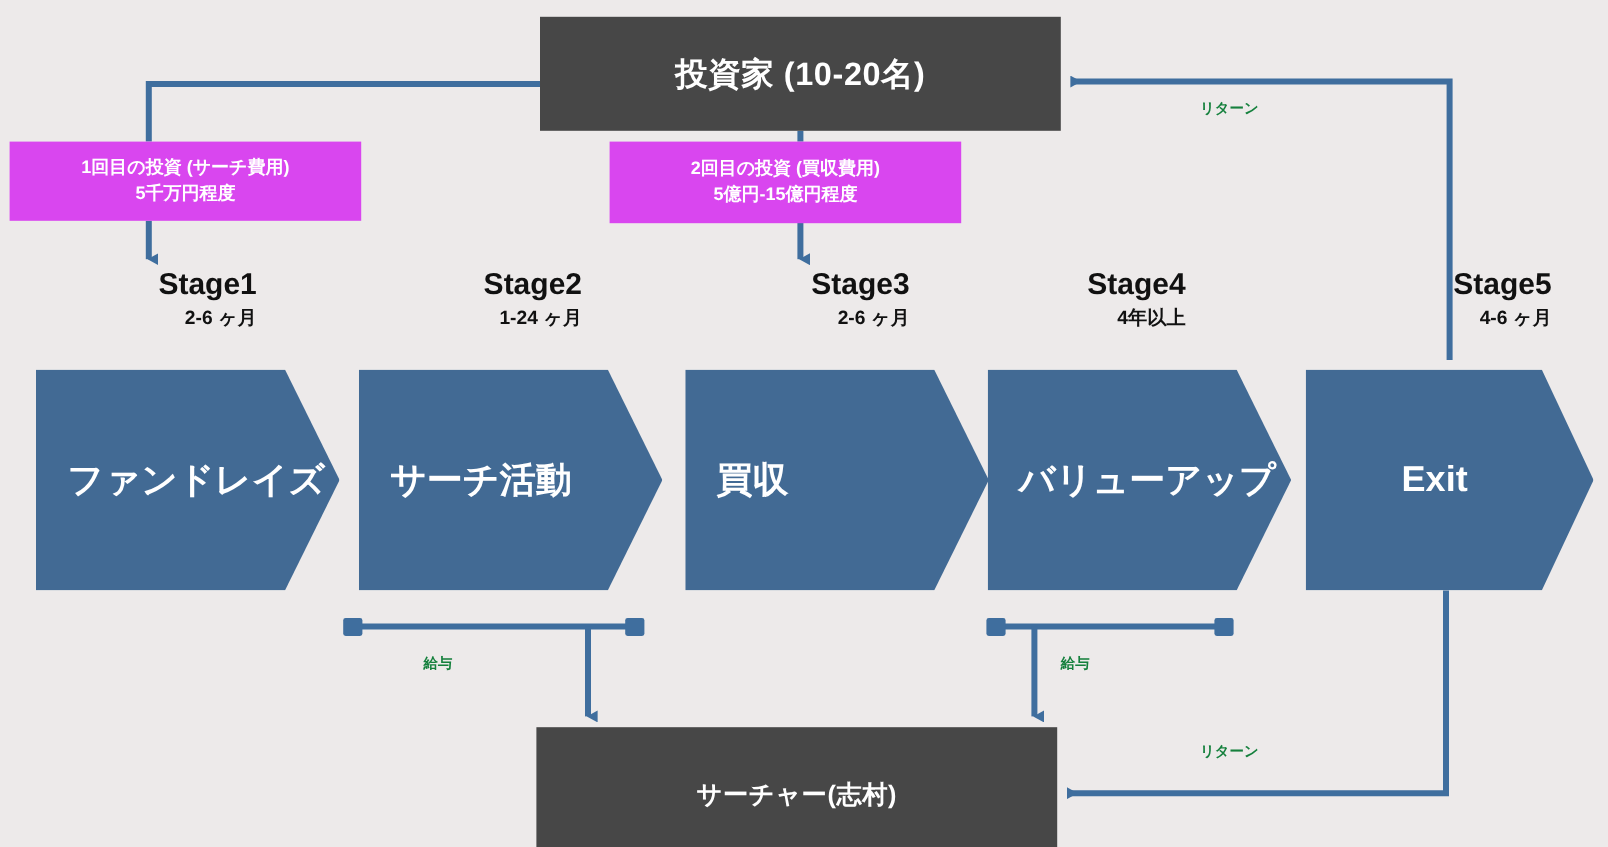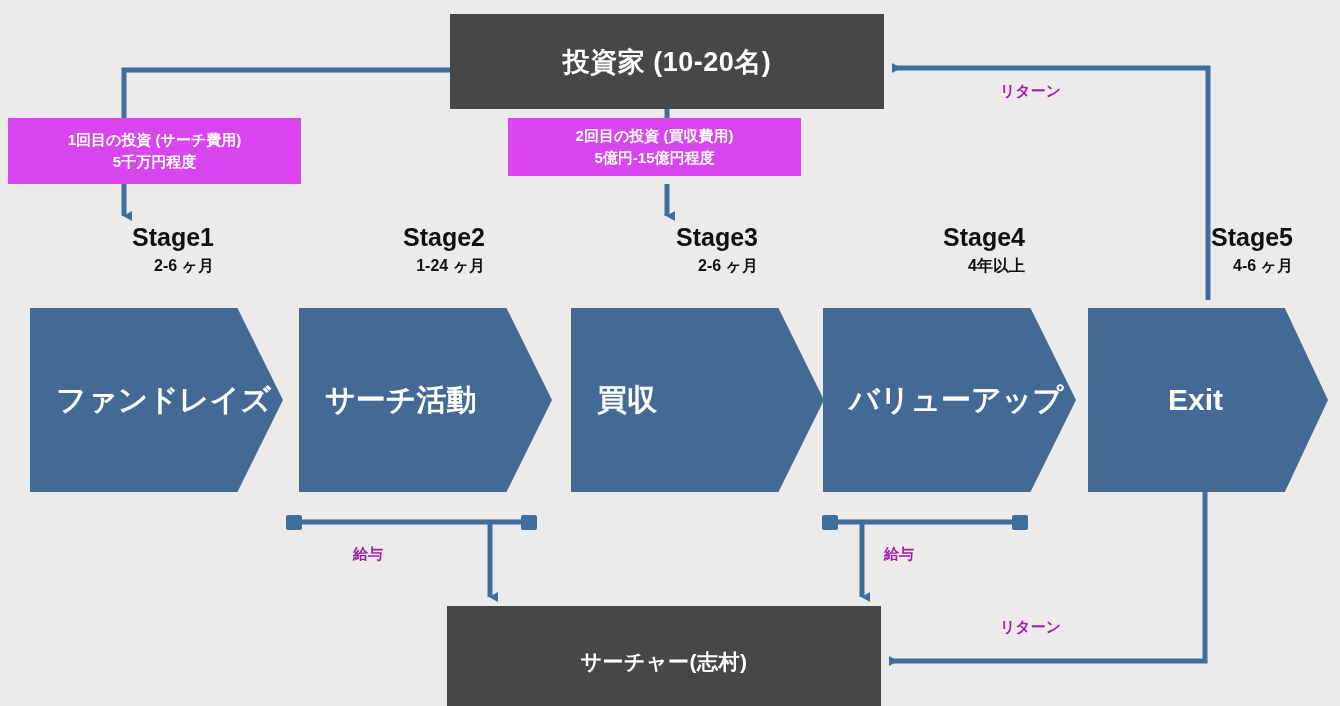--- a/index.html
+++ b/index.html
@@ -20,35 +20,35 @@
   }
   #investor-box{left:450px;top:14px;width:434px;height:95px;font-size:27px;}
   #searcher-box{left:447px;top:606px;width:434px;height:112px;font-size:21px;}
 
   .callout{
     background:#d946ef;color:#ffffff;
     font-weight:bold;font-size:15px;line-height:1.45;text-align:center;
     flex-direction:column;
   }
   #callout-1{left:8px;top:118px;width:293px;height:66px;}
-  #callout-2{left:508px;top:118px;width:293px;height:58px;}
+  #callout-2{left:508px;top:118px;width:293px;height:68px;}
 
   .stage-label{position:absolute;text-align:right;color:#111111;}
   .stage-label .s-title{font-size:25px;font-weight:bold;line-height:1.1;}
   .stage-label .s-dur{font-size:16px;font-weight:bold;line-height:1.4;margin-top:3px;}
 
   .chevron{
     position:absolute;background:#426a94;color:#ffffff;
     font-size:30px;font-weight:bold;
     display:flex;align-items:center;
     padding-left:26px;box-sizing:border-box;
     clip-path:polygon(0 0, 82% 0, 100% 50%, 82% 100%, 0 100%);
   }
   .edge-label{
-    position:absolute;color:#a21caf;font-size:15px;font-weight:bold;
+    position:absolute;color:#15803d;font-size:12px;font-weight:bold;
     white-space:nowrap;
   }
 </style>
 </head>
 <body>
 
 <div id="canvas">
 
   <svg id="svg-layer" viewBox="0 0 1340 706" xmlns="http://www.w3.org/2000/svg">
     <defs>
@@ -109,21 +109,21 @@
     <div class="s-dur">2-6 ヶ月</div>
   </div>
   <div class="stage-label" style="left:305px;top:224px;width:180px;">
     <div class="s-title">Stage2</div>
     <div class="s-dur">1-24 ヶ月</div>
   </div>
   <div class="stage-label" style="left:578px;top:224px;width:180px;">
     <div class="s-title">Stage3</div>
     <div class="s-dur">2-6 ヶ月</div>
   </div>
-  <div class="stage-label" style="left:845px;top:224px;width:180px;">
+  <div class="stage-label" style="left:808px;top:224px;width:180px;">
     <div class="s-title">Stage4</div>
     <div class="s-dur">4年以上</div>
   </div>
   <div class="stage-label" style="left:1113px;top:224px;width:180px;">
     <div class="s-title">Stage5</div>
     <div class="s-dur">4-6 ヶ月</div>
   </div>
 
   <div class="chevron" style="left:30px;top:308px;width:253px;height:184px;">ファンドレイズ</div>
   <div class="chevron" style="left:299px;top:308px;width:253px;height:184px;">サーチ活動</div>

